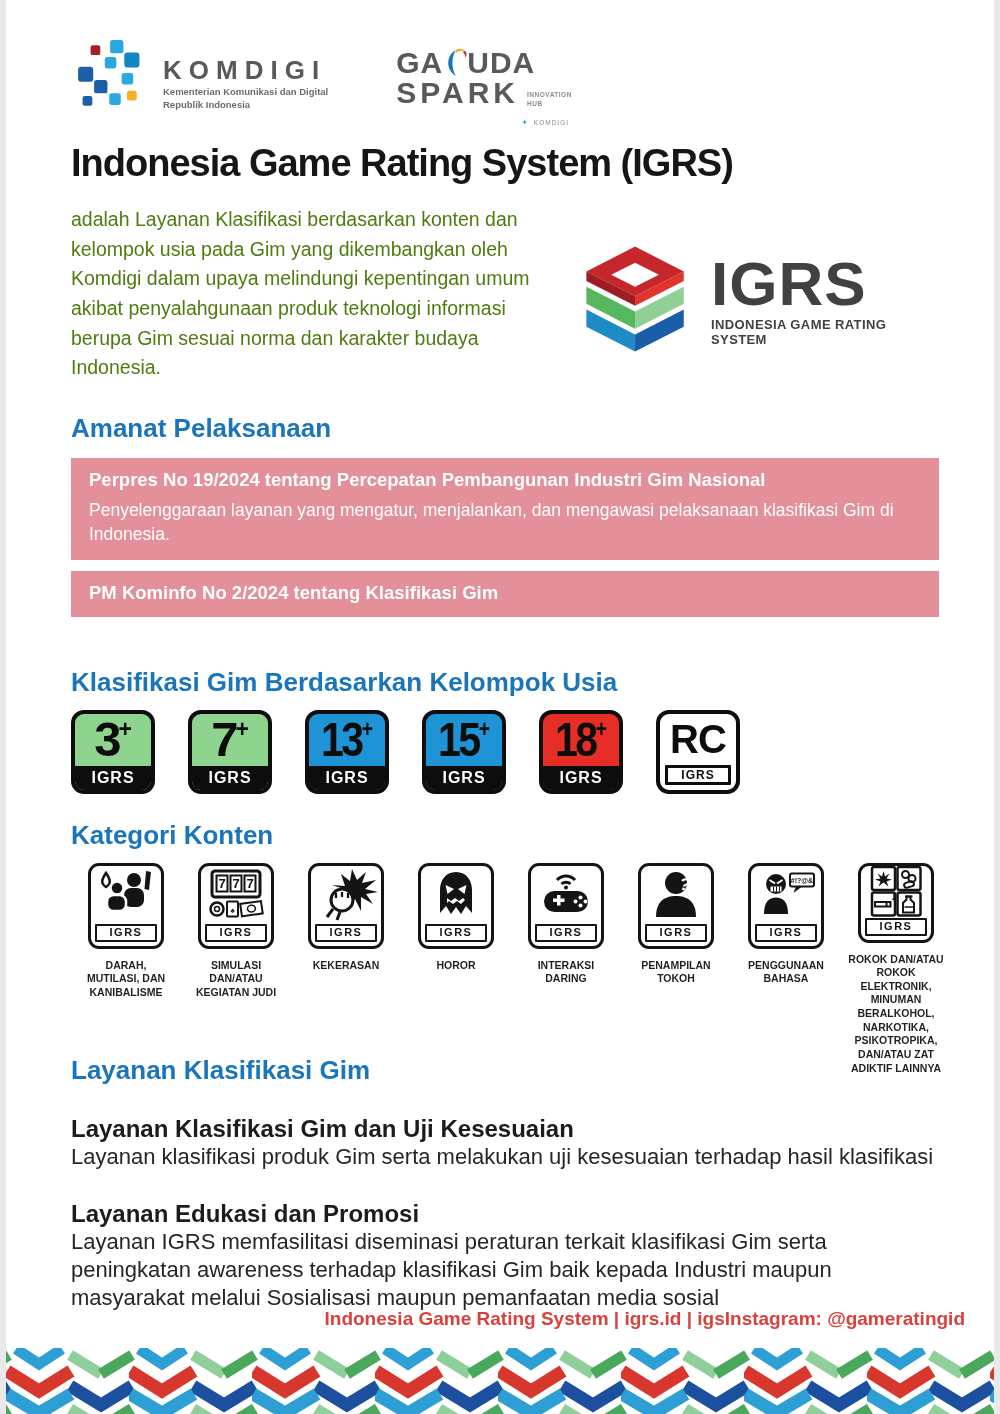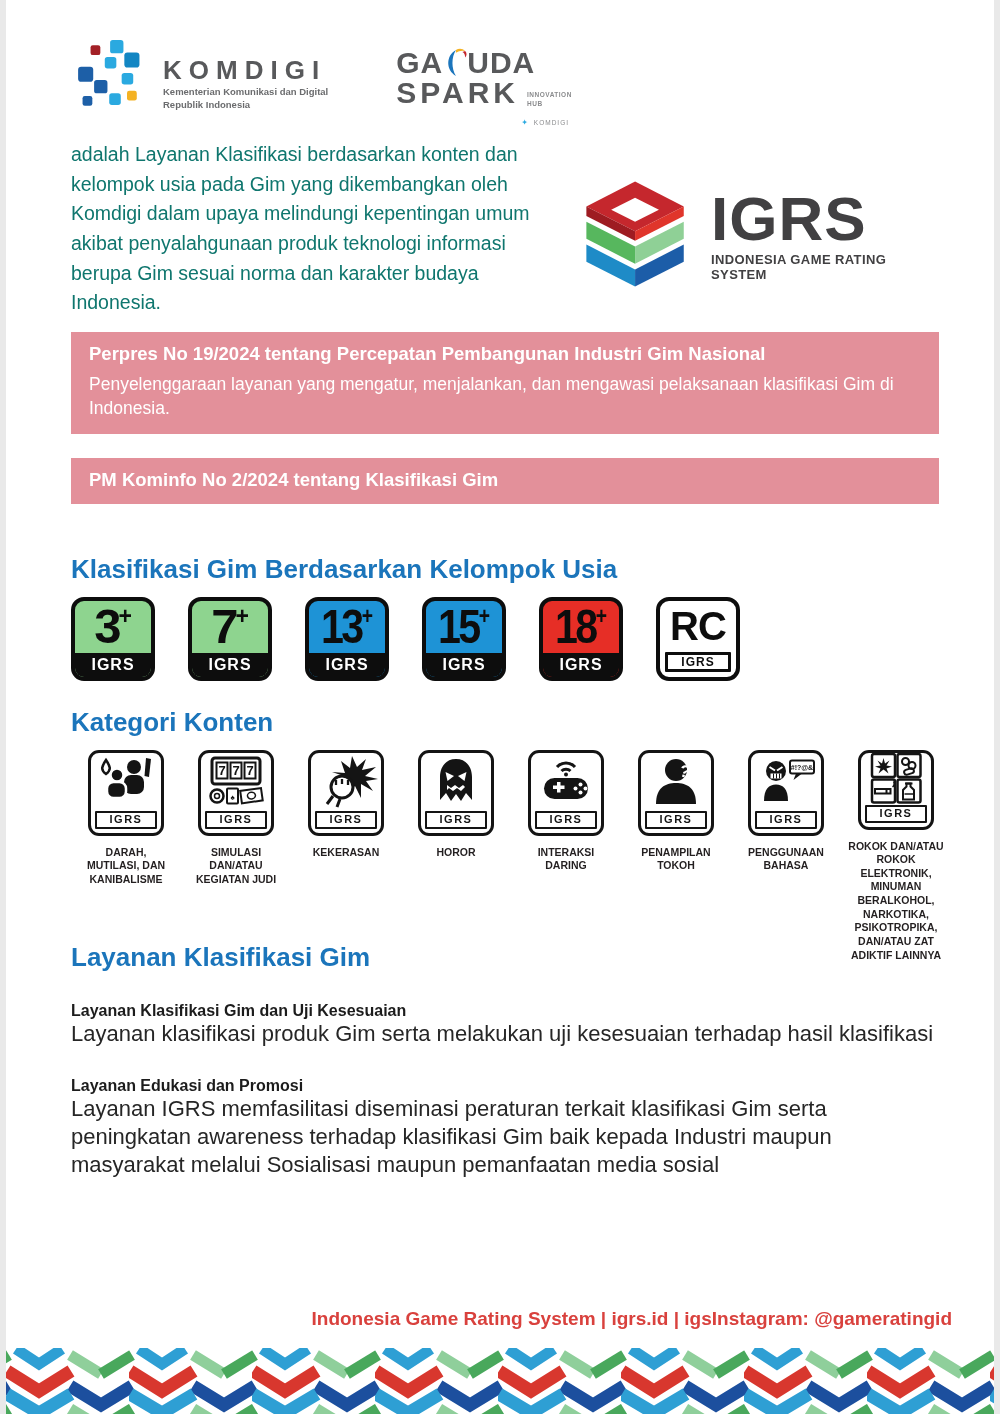--- a/index.html
+++ b/index.html
@@ -17,34 +17,34 @@
   .garuda-line1{font-size:30px;font-weight:800;color:var(--logo-gray,#58595b);letter-spacing:1px;line-height:.95;display:flex;align-items:center;text-align:right;}
   .garuda-line2{display:flex;align-items:flex-end;gap:8px;}
   .garuda-line2 .spark{font-size:30px;font-weight:800;color:var(--logo-gray,#58595b);letter-spacing:4px;line-height:1;}
   .garuda-line2 .innov{font-size:6.5px;font-weight:700;color:#8a8b8d;width:42px;line-height:1.3;letter-spacing:.5px;}
   .garuda-by{text-align:right;font-size:6.5px;color:#8a8b8d;margin-top:10px;letter-spacing:1px;}
   .garuda-by .by-mark{color:#2aa9e0;font-size:8px;margin-right:2px;}
 
   h1{font-size:38px;font-weight:800;color:var(--title-black,#161616);letter-spacing:-1px;margin:22px 0 0;}
 
   .intro-row{display:flex;gap:30px;margin-top:20px;}
-  .intro{width:486px;font-size:19.5px;line-height:1.52;margin:0;color:#0f766e;}
+  .intro{width:486px;font-size:19.5px;line-height:1.52;margin:0;color:#4d7c0f;}
   .igrs-logo{display:flex;align-items:center;margin-top:14px;}
   .igrs-logo-text{margin-left:14px;}
   .igrs-acronym{font-size:62px;font-weight:800;color:#414042;line-height:.95;letter-spacing:1px;}
   .igrs-caption{font-size:13px;font-weight:700;color:#414042;letter-spacing:.4px;margin-top:3px;}
 
   h2{font-size:26px;font-weight:700;color:var(--heading-blue,#1b75bb);margin:0;}
   .h-amanat{margin-top:30px;}
   .h-klasifikasi{margin-top:50px;}
   .h-kategori{margin-top:26px;}
   .h-layanan{margin-top:0;}
 
   .amanat-list{margin-top:14px;}
-  .amanat-box{background:var(--pink-box,#e3909a);color:#fff;padding:11px 18px 13px;margin-bottom:24px;}
+  .amanat-box{background:var(--pink-box,#e3909a);color:#fff;padding:11px 18px 13px;margin-bottom:11px;}
   .amanat-title{font-size:18.5px;font-weight:700;}
   .amanat-body{font-size:17.5px;line-height:1.4;margin-top:7px;}
   .amanat-body:empty{display:none;}
 
   
   .badge-row{display:flex;gap:33px;margin-top:12px;}
   .age-badge{width:84px;height:84px;border:4px solid #0d0d0d;border-radius:13px;background:#fff;
              display:flex;flex-direction:column;overflow:hidden;box-sizing:border-box;}
   .age-num{flex:1;display:flex;align-items:center;justify-content:center;font-weight:800;
            font-size:49px;color:#0d0d0d;letter-spacing:-3px;line-height:1;}
@@ -63,24 +63,24 @@
             display:flex;flex-direction:column;background:#fff;}
   .cat-icon{flex:1;display:flex;align-items:center;justify-content:center;overflow:hidden;}
   .cat-icon svg{width:64px;height:52px;}
   .cat-bar{border:2.5px solid #141414;margin:0 4px 4px;font-weight:800;font-size:11px;text-align:center;
            letter-spacing:1.5px;color:#141414;line-height:1.25;border-radius:1px;}
   .cat-label{margin-top:10px;font-size:10.5px;font-weight:700;color:#231f20;text-align:center;
              line-height:1.3;white-space:pre-line;}
 
   .layanan-list{margin-top:8px;}
   .layanan-item{margin-bottom:13px;}
-  .layanan-title{font-size:16px;font-weight:700;color:#1c1c1c;margin-top:29px;}
+  .layanan-title{font-size:24px;font-weight:700;color:#1c1c1c;margin-top:29px;}
   .layanan-body{font-size:22px;line-height:1.28;color:#262626;}
 
-  .footer-line{position:absolute;top:1308px;right:42px;font-size:19px;font-weight:700;
+  .footer-line{position:absolute;top:1308px;right:29px;font-size:19px;font-weight:700;
                color:var(--footer-red,#d9413d);}
   .chevron-strip{position:absolute;left:0;bottom:0;width:1000px;height:66px;display:block;}
 </style>
 </head>
 <body>
 
 <div class="page">
   <div class="content">
 
     <header class="logos">
@@ -117,20 +117,21 @@
           <span class="spark">SPARK</span>
           <span class="innov">INNOVATION HUB</span>
         </div>
         <div class="garuda-by">
           <span class="by-mark">✦</span>
           <span>KOMDIGI</span>
         </div>
       </div>
     </header>
 
+    <h1>Indonesia Game Rating System (IGRS)</h1>
 
     <div class="intro-row">
       <p class="intro">adalah Layanan Klasifikasi berdasarkan konten dan kelompok usia pada Gim  yang dikembangkan oleh Komdigi dalam upaya melindungi kepentingan umum akibat penyalahgunaan produk teknologi informasi berupa Gim sesuai norma dan karakter budaya Indonesia.</p>
       <div class="igrs-logo">
         <svg width="128" height="122" viewBox="0 0 130 118">
           <polygon points="65,2 116,28 65,54 14,28" fill="#c5272d"></polygon>
           <polygon points="65,19 90,31.5 65,44 40,31.5" fill="#ffffff"></polygon>
           <polygon points="14,28 65,54 65,64 14,38" fill="#9e1c22"></polygon>
           <polygon points="65,54 116,28 116,38 65,64" fill="#e0352b"></polygon>
           <polygon points="14,44 65,70 65,88 14,62" fill="#57b75e"></polygon>
@@ -138,20 +139,21 @@
           <polygon points="14,68 65,94 65,112 14,86" fill="#1e8bc7"></polygon>
           <polygon points="65,94 116,68 116,86 65,112" fill="#1c5da8"></polygon>
         </svg>
         <div class="igrs-logo-text">
           <div class="igrs-acronym">IGRS</div>
           <div class="igrs-caption">INDONESIA GAME RATING SYSTEM</div>
         </div>
       </div>
     </div>
 
+    <h2 class="h-amanat">Amanat Pelaksanaan</h2>
     <div class="amanat-list">
   <div class="amanat-box">
     <div class="amanat-title">Perpres No 19/2024 tentang Percepatan Pembangunan Industri Gim Nasional</div>
     <div class="amanat-body">Penyelenggaraan layanan yang mengatur, menjalankan, dan mengawasi pelaksanaan klasifikasi Gim di Indonesia.</div>
   </div>
 
   <div class="amanat-box">
     <div class="amanat-title">PM Kominfo No 2/2024 tentang Klasifikasi Gim</div>
 
   </div>

